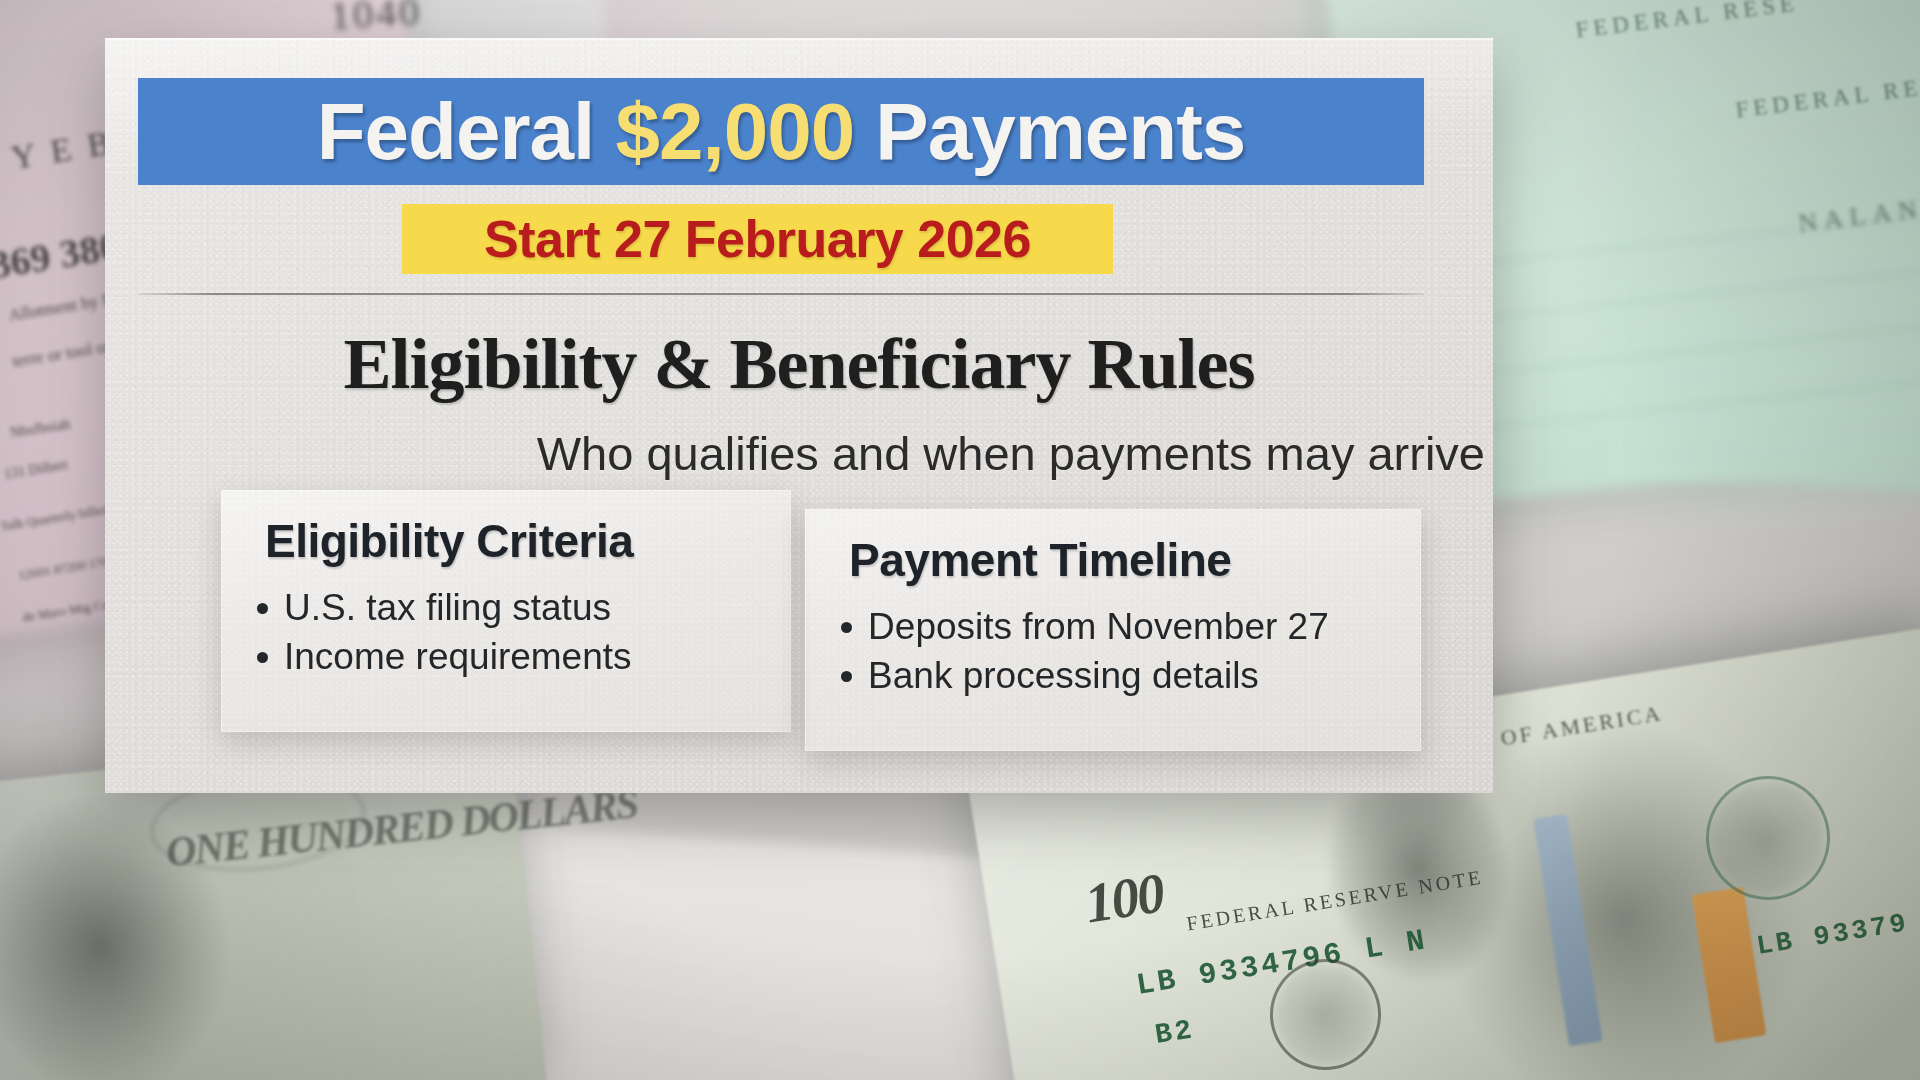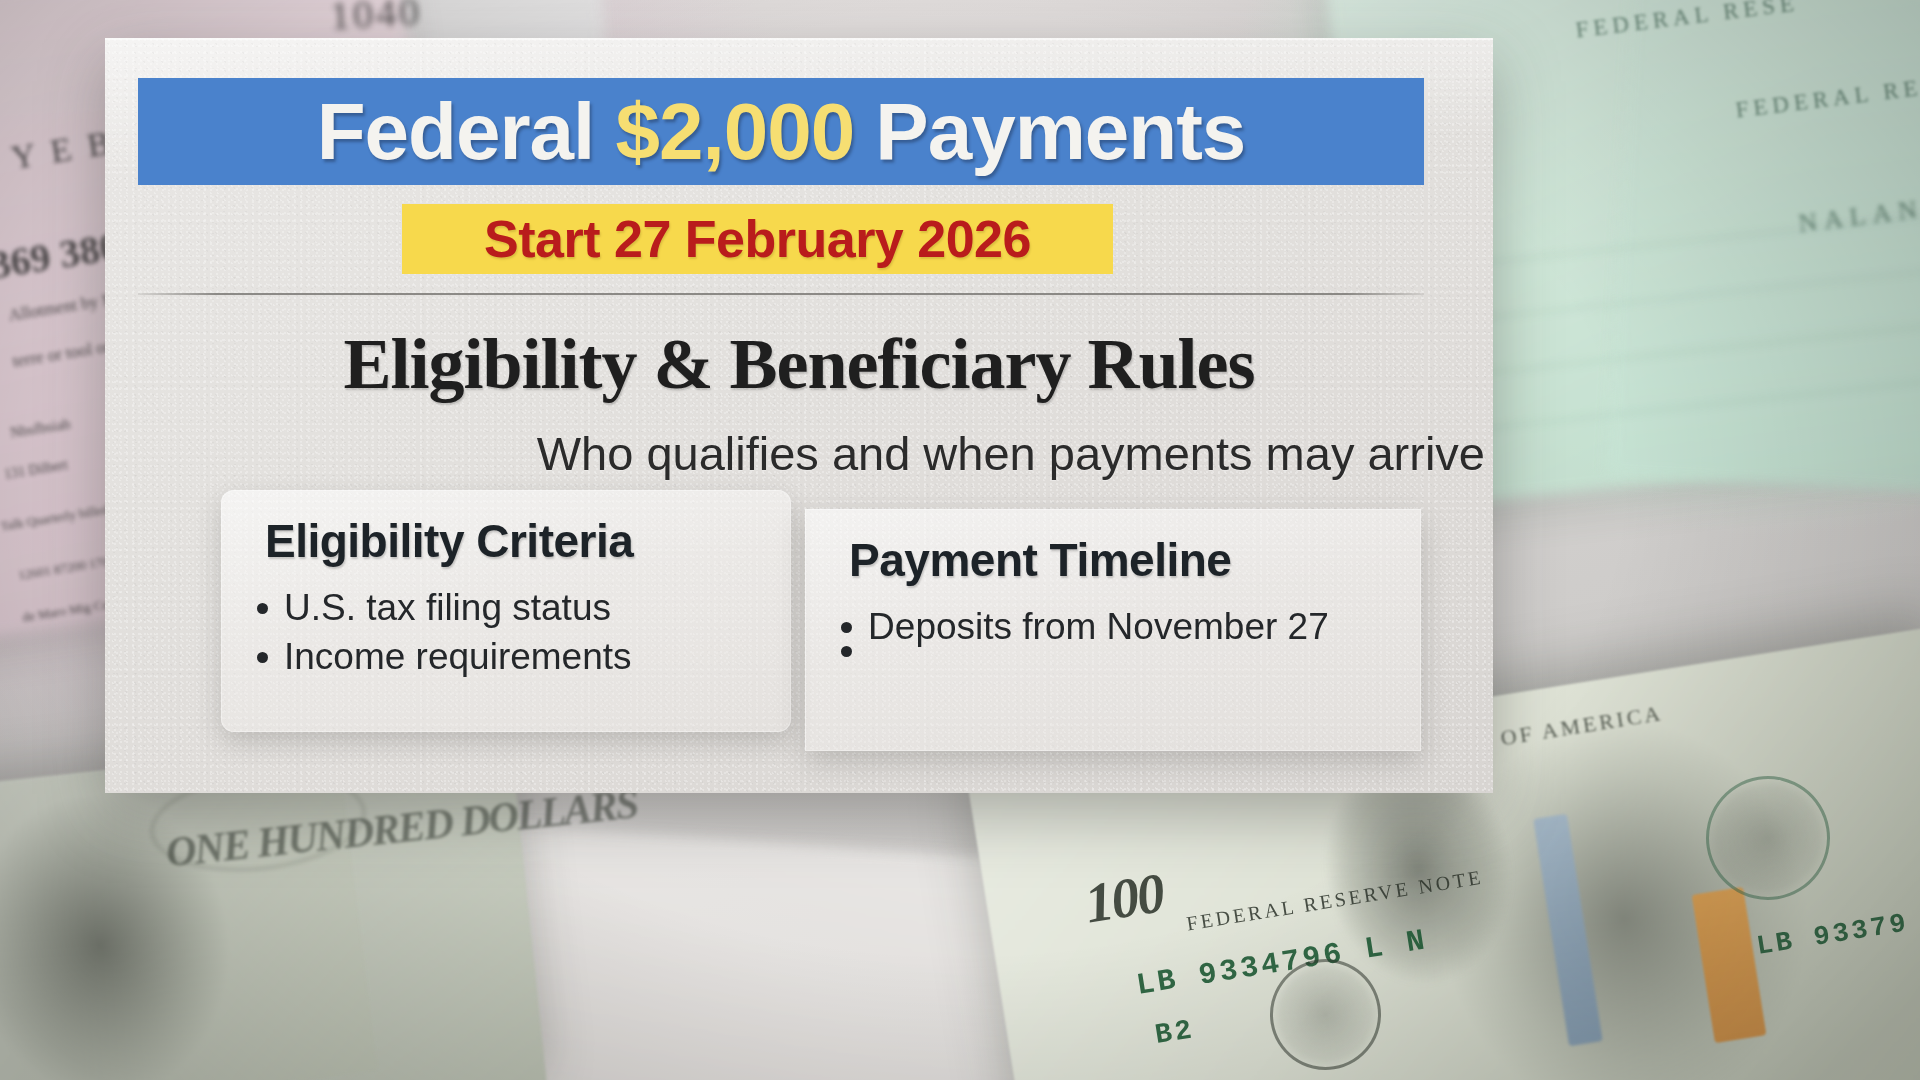--- a/index.html
+++ b/index.html
@@ -197,21 +197,21 @@
   .cards{
     position:absolute;left:116px;top:452px;width:1200px;height:250px;
     display:flex;gap:14px;align-items:flex-start;
   }
   .card{
     background:linear-gradient(170deg, rgba(255,255,255,.62) 0%, rgba(245,243,241,.50) 45%, rgba(236,233,230,.46) 100%);
     box-shadow:0 10px 26px rgba(60,58,55,.22), 0 0 0 1px rgba(255,255,255,.35) inset;
     padding:24px 30px 28px 36px;
     box-sizing:border-box;
   }
-  .card-eligibility{width:638px;height:242px;border-radius:13px;}
+  .card-eligibility{width:638px;height:242px;}
   .card-timeline{width:690px;height:242px;margin-top:19px;}
   .card-title{
     font-size:46px;font-weight:bold;color:#1d2328;letter-spacing:-.5px;
     margin:0 0 16px 8px;text-shadow:1px 2px 2px rgba(0,0,0,.18);white-space:nowrap;
   }
   .bullets{list-style:none;margin:0;padding:0;}
   .bullets li{
     font-size:37px;color:#24272a;line-height:1.32;white-space:nowrap;
     display:flex;align-items:baseline;gap:16px;
   }
@@ -312,20 +312,21 @@
 
         <div class="card card-timeline">
           <div class="card-title">Payment Timeline</div>
           <ul class="bullets">
             <li>
                 <span class="dot"></span>
                 <span>Deposits from November 27</span>
               </li>
             <li>
                 <span class="dot"></span>
+                <span>Bank processing details</span>
               </li>
           </ul>
         </div>
 
       </div>
     </div>
   </div>
 
 </div>
 

